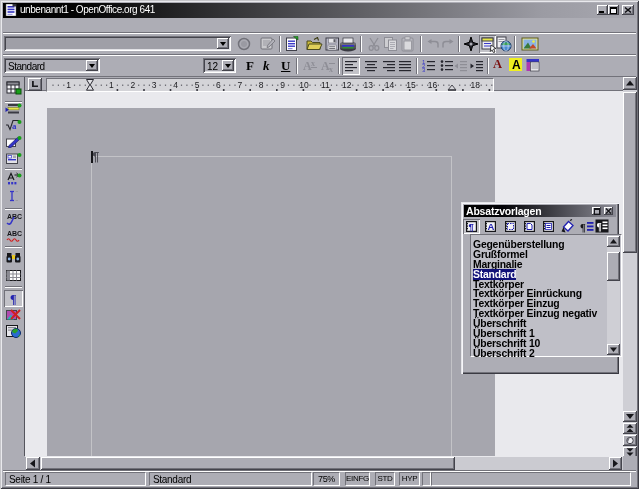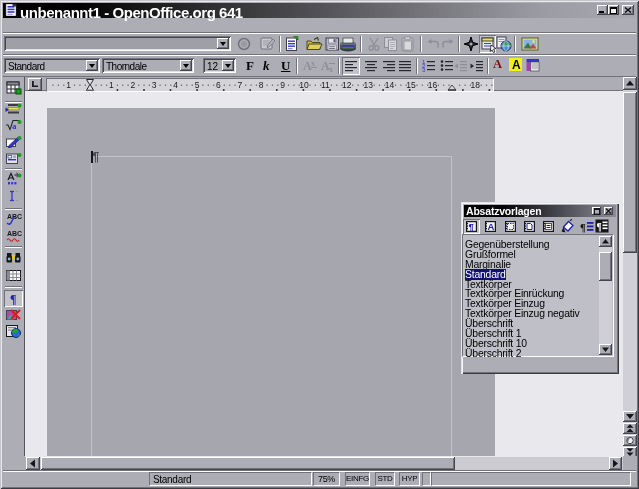--- a/index.html
+++ b/index.html
@@ -29,21 +29,21 @@
 <div class="abs" style="left:5px;top:4px;width:12px;height:12px;">
 <svg width="12" height="12">
         <rect x="1" y="0" width="10" height="12" fill="#fff" stroke="#5a5a62" stroke-width="0.5"></rect>
         <rect x="2.5" y="2" width="7" height="1.6" fill="#3535c0"></rect>
         <rect x="2.5" y="4.6" width="7" height="1.6" fill="#3535c0"></rect>
         <rect x="2.5" y="7.2" width="7" height="1.6" fill="#3535c0"></rect>
         <rect x="2.5" y="9.8" width="5" height="1.2" fill="#9a9ae0"></rect>
         <rect x="7.5" y="0" width="3.5" height="2.5" fill="#303038"></rect>
       </svg>
     </div>
-<div class="abs" style="left:20px;top:4px;font-size:15px;font-weight:bold;color:#fff;letter-spacing:-0.45px;">unbenannt1 - OpenOffice.org 641</div>
+<div class="abs" style="left:20px;top:4px;font-size:10px;font-weight:normal;color:#fff;letter-spacing:-0.45px;">unbenannt1 - OpenOffice.org 641</div>
 
 <div class="abs btn" style="left:597px;top:5px;width:11px;height:10px;">
       <div class="abs" style="left:2px;top:6px;width:5px;height:2px;background:#000;"></div>
     </div>
 <div class="abs btn" style="left:608px;top:5px;width:11px;height:10px;">
       <div class="abs" style="left:2px;top:1.5px;width:5px;height:4.5px;border:1px solid #000;border-top-width:2px;background:#f4f4f8;"></div>
     </div>
 <div class="abs btn" style="left:622px;top:5px;width:12px;height:10px;">
       <svg width="12" height="10" style="position:absolute">
         <path d="M3 2.5 L9 7.5 M9 2.5 L3 7.5" stroke="#101014" stroke-width="1.6"></path>
@@ -213,27 +213,20 @@
 <div class="abs" style="left:0px;top:56px;width:636px;height:20px;background:#adadb5;" id="tb2">
 
 <div class="combo" style="left:4px;top:2px;width:96px;height:15px;">
         <div class="cin"></div>
 <div class="ct" style="left:4px;top:2.5px;font-size:10px;letter-spacing:-0.5px;">Standard</div>
 <div class="cbtn" style="right:2px;top:2px;width:12px;height:11px;">
           <div class="arr" style="left:3px;top:4px;"></div>
         </div>
       </div>
 
-<div class="combo" style="left:102px;top:2px;width:91.5px;height:15px;">
-        <div class="cin"></div>
-<div class="ct" style="left:4px;top:2.5px;font-size:10px;letter-spacing:-0.5px;">Thorndale</div>
-<div class="cbtn" style="right:2px;top:2px;width:12px;height:11px;">
-          <div class="arr" style="left:3px;top:4px;"></div>
-        </div>
-      </div>
 
 <div class="combo" style="left:203px;top:2px;width:33px;height:15px;">
         <div class="cin"></div>
 <div class="ct" style="left:4px;top:2.5px;font-size:10px;">12</div>
 <div class="cbtn" style="right:2px;top:2px;width:12px;height:11px;">
           <div class="arr" style="left:3px;top:4px;"></div>
         </div>
       </div>
 
 <div class="ct" style="left:246px;top:2px;font-family:'Liberation Serif',serif;font-weight:bold;font-size:13px;">F</div>
@@ -753,21 +746,21 @@
 <div class="icon" style="left:134px;top:17px;">
         <svg width="14" height="14">
           <rect x="0.5" y="0.5" width="13" height="13" fill="#16161a"></rect>
           <text x="1.5" y="10.5" font-size="9.5" font-weight="bold" fill="#fff" font-family="Liberation Serif">¶</text>
           <rect x="7.5" y="2.5" width="5" height="1.6" fill="#fff"></rect>
           <rect x="7.5" y="5.5" width="5" height="1.6" fill="#fff"></rect>
           <rect x="7.5" y="8.5" width="5" height="1.6" fill="#fff"></rect>
         </svg>
       </div>
 
-<div class="abs sunken" style="left:1px;top:32px;width:150px;height:121px;background:#bfbfc7;">
+<div class="abs sunken" style="left:9px;top:32px;width:150px;height:121px;background:#bfbfc7;font-weight:bold;">
 <div style="position:absolute;left:2px;top:5px;font-size:10.4px;letter-spacing:-0.2px;line-height:9.88px;color:#000;white-space:pre;">Gegenüberstellung
 Grußformel
 Marginalie
 <span style="background:#101078;color:#fff;">Standard</span>
 Textkörper
 Textkörper Einrückung
 Textkörper Einzug
 Textkörper Einzug negativ
 Überschrift
 Überschrift 1
@@ -786,20 +779,21 @@
           </svg>
         </div>
 </div>
 
 </div>
 
 <div class="abs" style="left:26px;top:457px;width:597px;height:13px;background:#cbcbd1;z-index:-1;"></div>
 <div class="abs" style="left:3px;top:470px;width:633px;height:17px;background:#adadb5;">
 <div class="abs" style="left:0;top:0;width:633px;height:1px;background:#72727a;"></div>
 <div class="abs" style="left:0;top:1px;width:633px;height:1px;background:#fff;"></div>
+<div class="cell" style="left:2px;width:136px;">Seite 1 / 1</div>
 <div class="cell" style="left:146px;width:158px;">Standard</div>
 <div class="cell" style="left:310px;width:25px;text-align:center;padding-left:0;font-size:9px;">75%</div>
 <div class="cell" style="left:342px;width:23px;text-align:center;padding-left:0;font-size:8px;letter-spacing:-0.3px;">EINFG</div>
 <div class="cell" style="left:372px;width:18px;text-align:center;padding-left:0;font-size:8px;">STD</div>
 <div class="cell" style="left:396px;width:19px;text-align:center;padding-left:0;font-size:8px;">HYP</div>
 <div class="cell" style="left:419px;width:4px;"></div>
 <div class="cell" style="left:428px;width:195px;"></div>
 </div>
 </div>
 </body></html>

